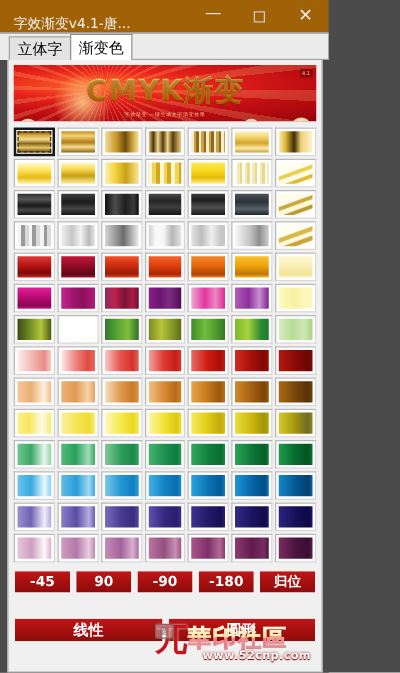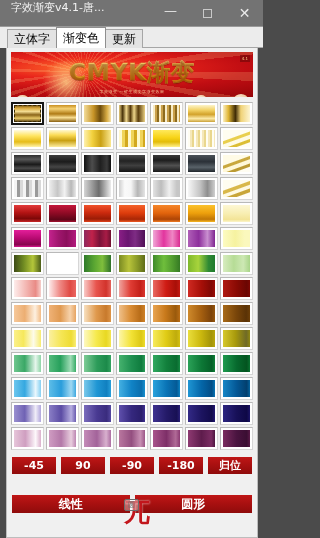--- a/index.html
+++ b/index.html
@@ -11,22 +11,22 @@
   }
   .window {
     width: 263px; height: 538px;
     background: #4b4b4b;
     display: flex; flex-direction: column;
     position: relative;
   }
   
   .titlebar {
     height: 26px;
-    background: #737373;
-    display: flex; align-items: flex-start;
+    background: #a16207;
+    display: flex; align-items: flex-end;
     flex: 0 0 26px;
   }
   .title-text {
     color: #f2f2f2;
     font-size: 11px;
     padding-left: 11px;
     white-space: nowrap;
     letter-spacing: 0px;
   }
   .win-btns { margin-left: auto; display: flex; height: 26px; }
@@ -250,23 +250,20 @@
     </div>
   </div>
 
   <div class="tabstrip">
     <div class="tab">
       <span>立体字</span>
     </div>
     <div class="tab active">
       <span>渐变色</span>
     </div>
-    <div class="tab">
-      <span>更新</span>
-    </div>
     <div class="tab-filler"></div>
   </div>
 
   <div class="panel">
 
     <div class="banner">
       <div class="rays"></div>
       <div class="glow"></div>
       <div class="bokeh">
           <i style="left: 2%; width: 13px; height: 10px;"></i>
@@ -649,16 +646,18 @@
         <span>线性</span>
         </div>
       <div class="rbtn">
         <span>圆形</span>
         </div>
     </div>
 
     <div class="watermark">
       <div class="wm-mark">兀</div>
       <div class="wm-seal">圆</div>
+      <div class="wm-text">華印社區</div>
+      <div class="wm-url">www.52cnp.com</div>
     </div>
 
   </div>
 </div>
 
 </body></html>

